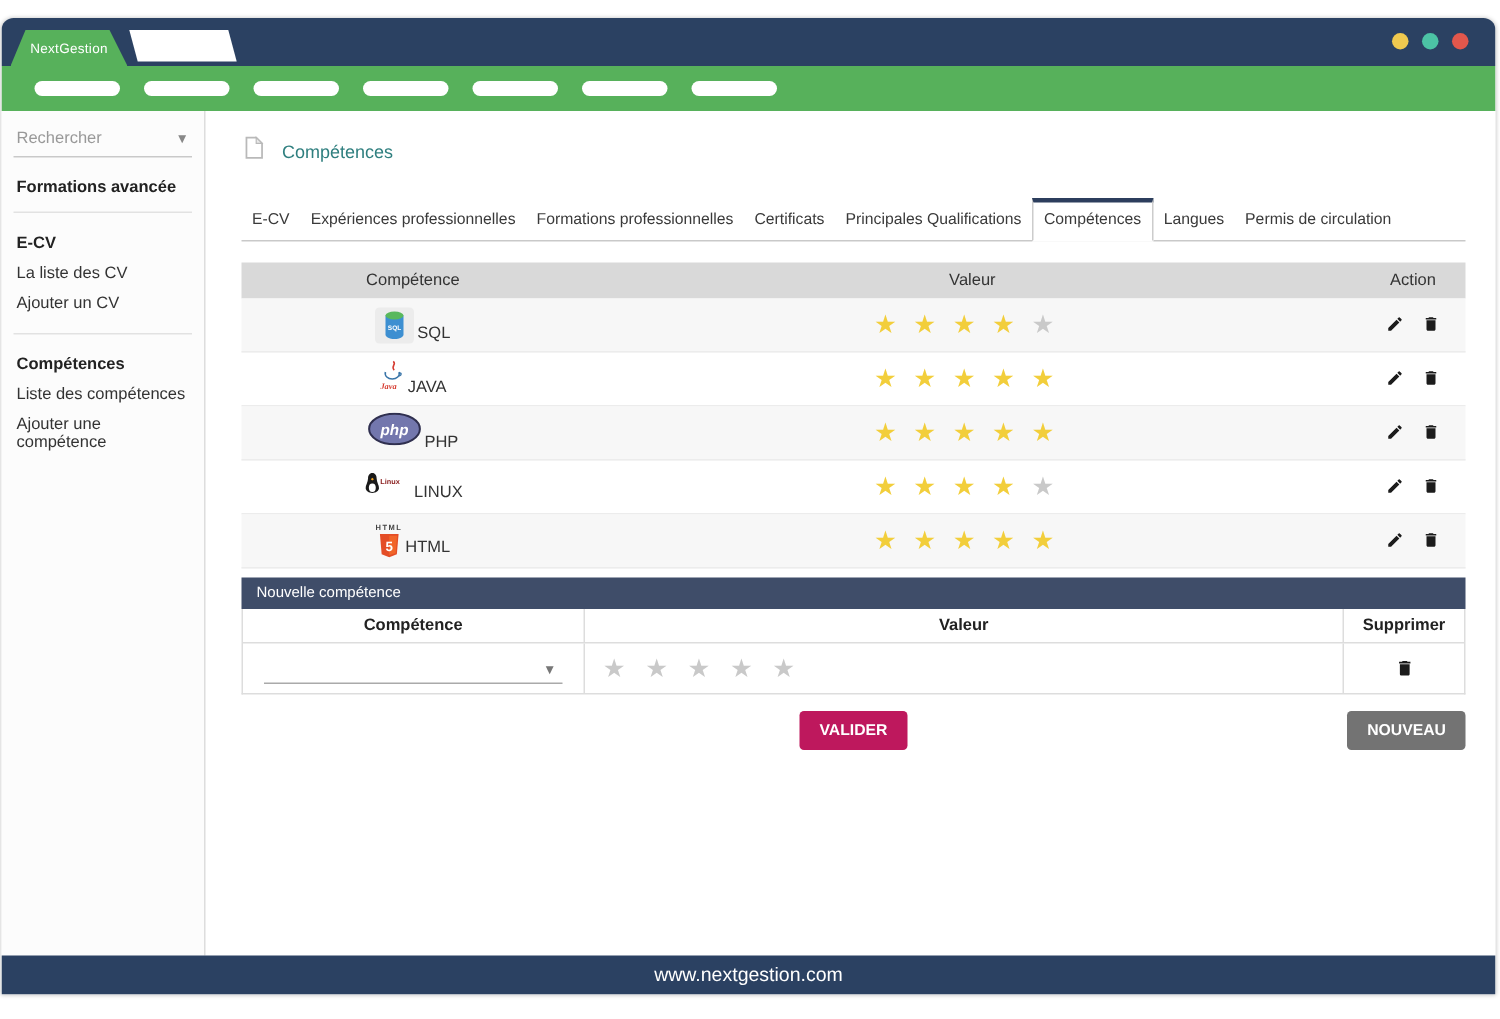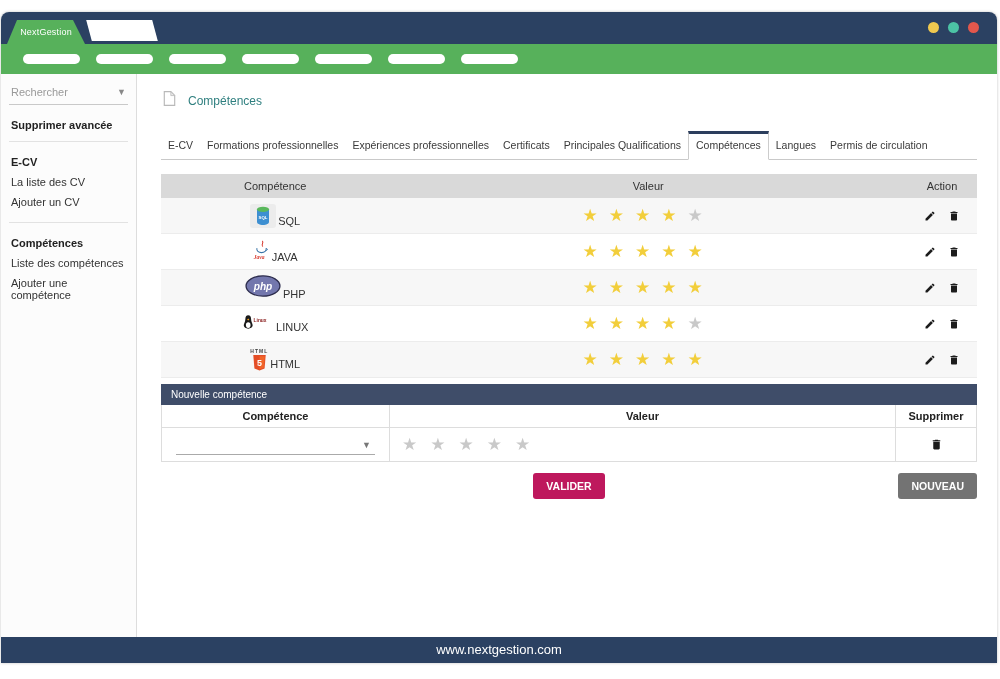--- a/index.html
+++ b/index.html
@@ -106,21 +106,21 @@
       <div class="pill"></div>
     </div>
 
   <div class="content">
 
     <div class="sidebar">
       <div class="search-box">
         <span>Rechercher</span>
         <span class="search-caret">▼</span>
       </div>
-      <div class="side-head">Supprimer avancée</div>
+      <div class="side-head">Formations avancée</div>
       <hr class="side-divider">
       <div class="side-head">E-CV</div>
       <div class="side-link">La liste des CV</div>
       <div class="side-link">Ajouter un CV</div>
       <hr class="side-divider">
       <div class="side-head">Compétences</div>
       <div class="side-link">Liste des compétences</div>
       <div class="side-link">Ajouter une compétence</div>
     </div>
 
@@ -131,22 +131,22 @@
           <svg viewBox="0 0 20 24" width="13" height="17">
               <path d="M2 1.5h10l6 6V22.5H2z" fill="#fff" stroke="#b9b9b9" stroke-width="1.8"></path>
               <path d="M12 1.5l6 6h-6z" fill="#e9e9e9" stroke="#b9b9b9" stroke-width="1.2"></path>
             </svg>
         </span>
         <span class="page-title">Compétences</span>
       </div>
 
       <div class="tabs">
         <div class="tab">E-CV</div>
+        <div class="tab">Expériences professionnelles</div>
         <div class="tab">Formations professionnelles</div>
-        <div class="tab">Expériences professionnelles</div>
         <div class="tab">Certificats</div>
         <div class="tab">Principales Qualifications</div>
         <div class="tab active">Compétences</div>
         <div class="tab">Langues</div>
         <div class="tab">Permis de circulation</div>
       </div>
 
       <div class="skills">
         <div class="t-head">
           <div class="col-comp">Compétence</div>

